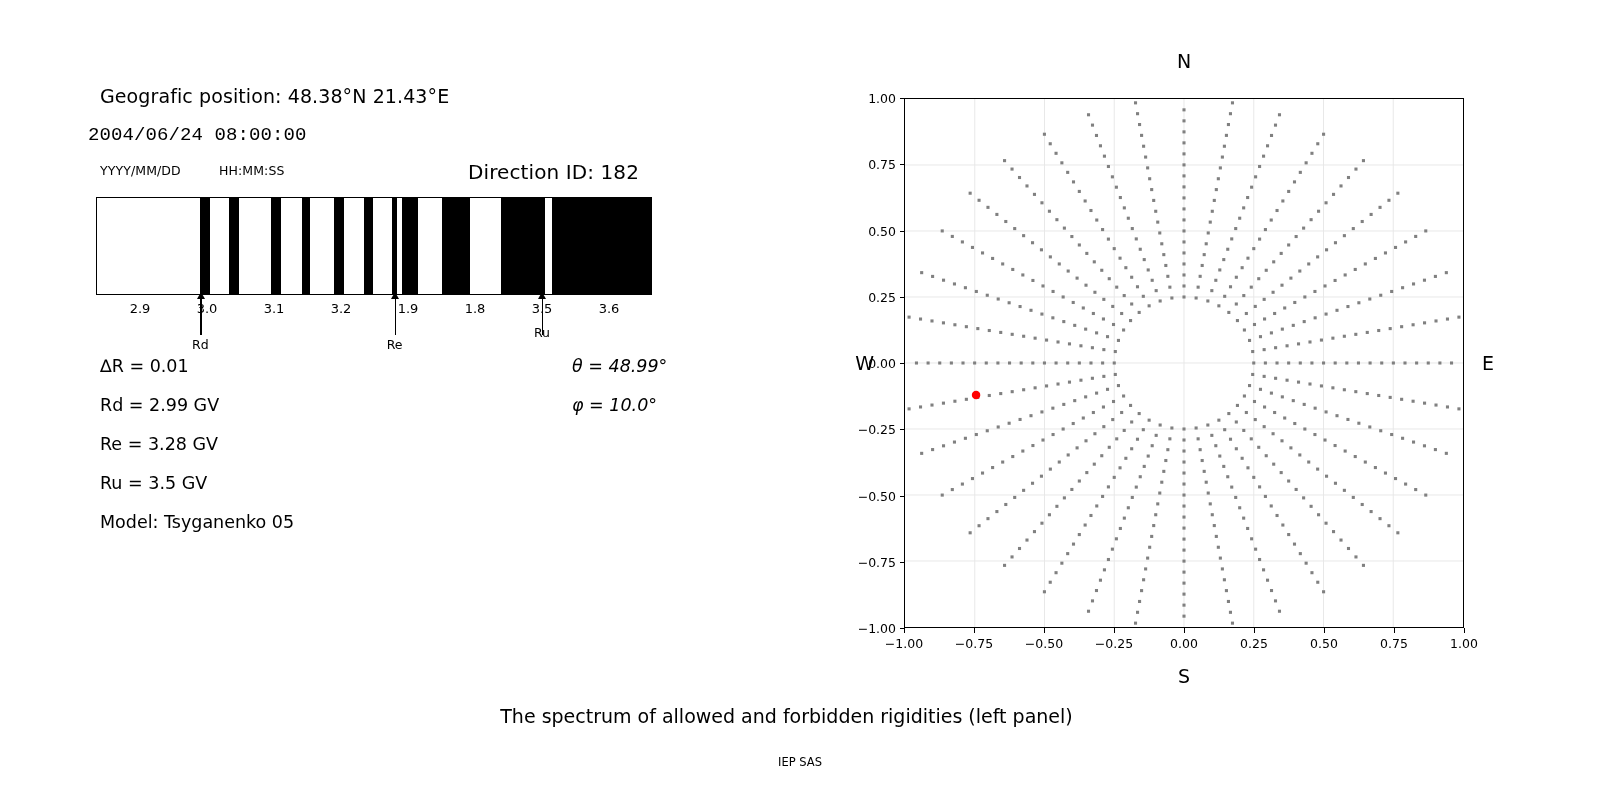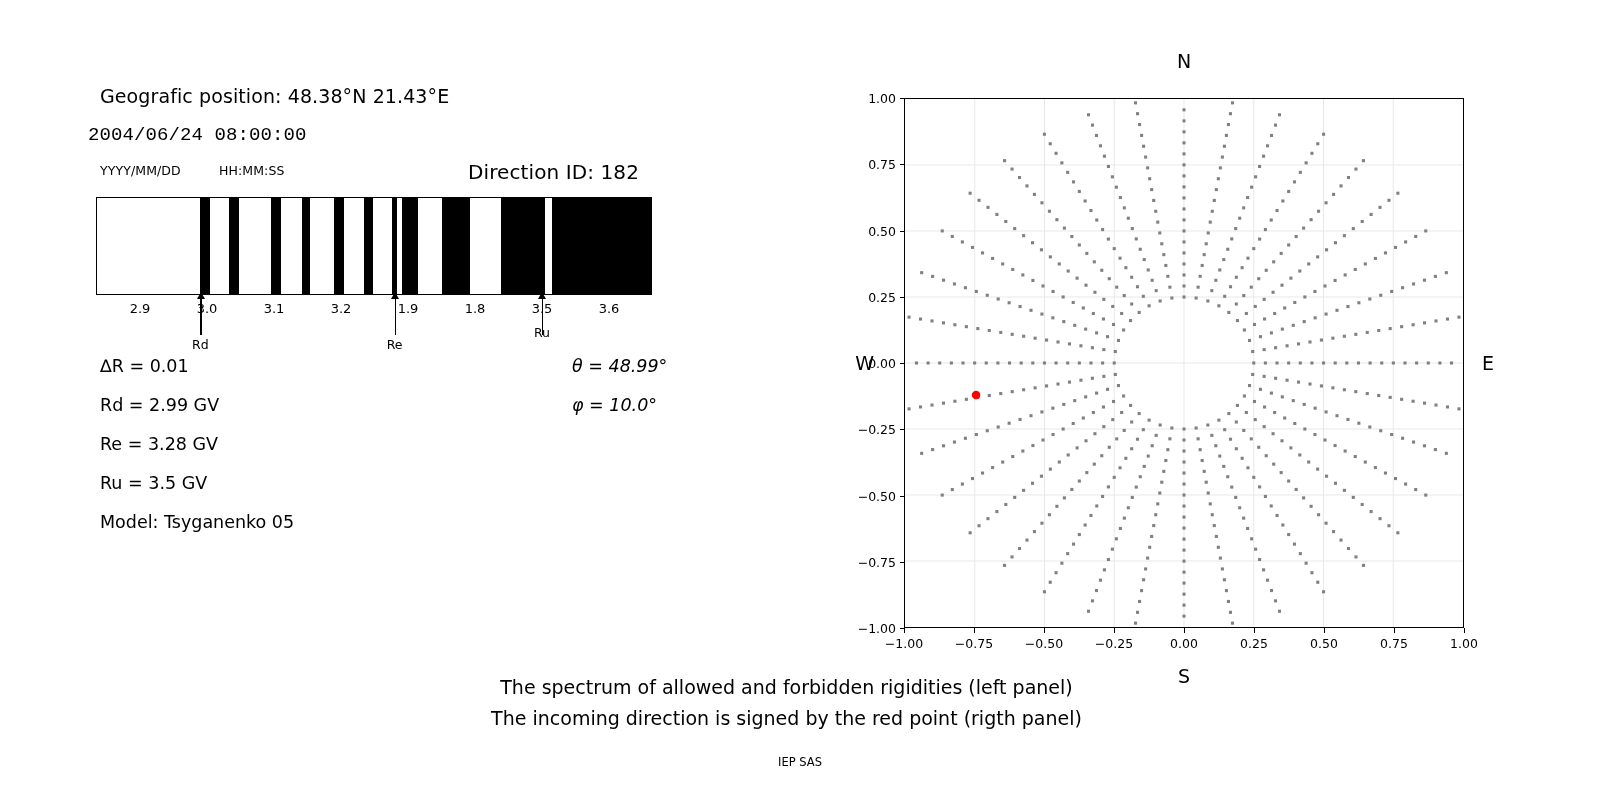--- a/index.html
+++ b/index.html
@@ -54,21 +54,21 @@
   #plot-canvas{position:absolute;left:0;top:0;width:100%;height:100%;}
   .axis-tick-y{position:absolute;font-size:12.5px;text-align:right;white-space:nowrap;
     transform:translateY(-50%);right:0;}
   .axis-tick-x{position:absolute;font-size:12.5px;white-space:nowrap;
     transform:translateX(-50%);}
   .tickmark-y{position:absolute;height:1.15px;width:4.5px;background:#000;right:0;}
   .tickmark-x{position:absolute;width:1.15px;height:4.5px;background:#000;}
   .compass{position:absolute;font-size:19px;white-space:nowrap;}
 
   
-  #caption{position:absolute;left:0;top:672px;width:1573px;text-align:center;}
+  #caption{position:absolute;left:0;top:701px;width:1573px;text-align:center;}
   .caption-line{font-size:19px;line-height:31px;white-space:nowrap;}
   #footer{position:absolute;left:0;top:755px;width:1600px;text-align:center;
     font-size:11.5px;}
 </style>
 </head>
 <body>
 
 <div class="fig">
 
   <div id="left-panel">
@@ -881,18 +881,17 @@
         <div class="axis-tick-x" style="left: 644px; top: 596px;">1.00</div>
         <div class="compass" style="left: 364px; top: 10px; transform: translateX(-50%);">N</div>
         <div class="compass" style="left: 364px; top: 625px; transform: translateX(-50%);">S</div>
         <div class="compass" style="left: 54px; top: 323px; transform: translate(-100%, -50%);">W</div>
         <div class="compass" style="left: 662px; top: 323px; transform: translateY(-50%);">E</div>
       </div>
   </div>
 
   <div id="caption">
     <div class="caption-line">The spectrum of allowed and forbidden rigidities (left panel)</div>
-    <div class="caption-line">The incoming direction is signed by the red point (rigth panel)</div>
   </div>
 
   <div id="footer">IEP SAS</div>
 
 </div>
 
 </body></html>

